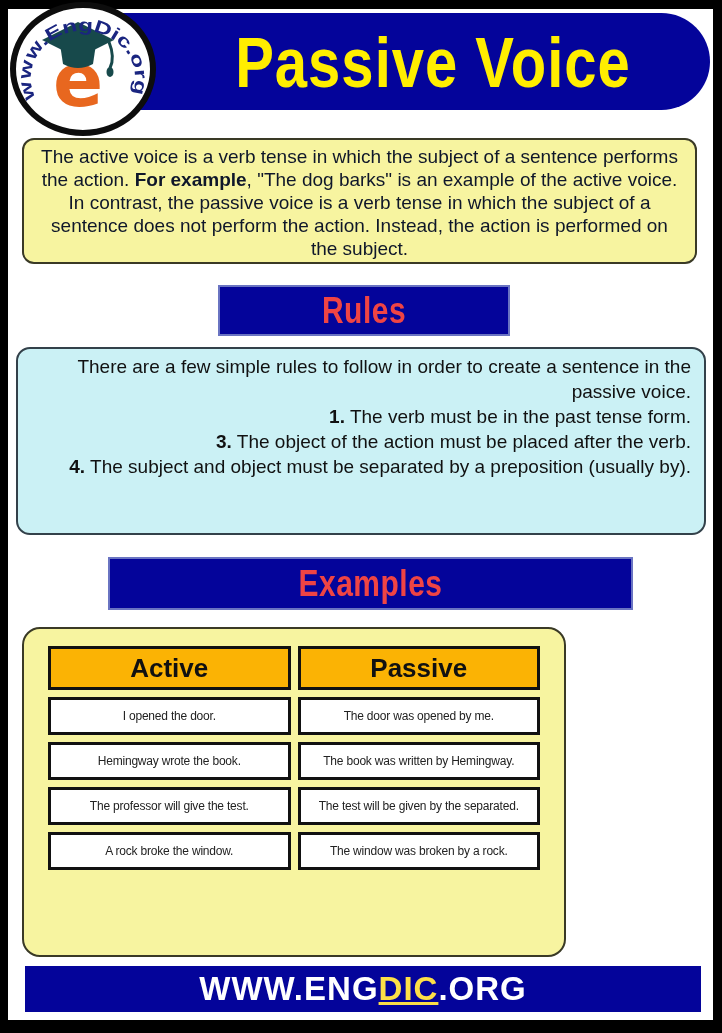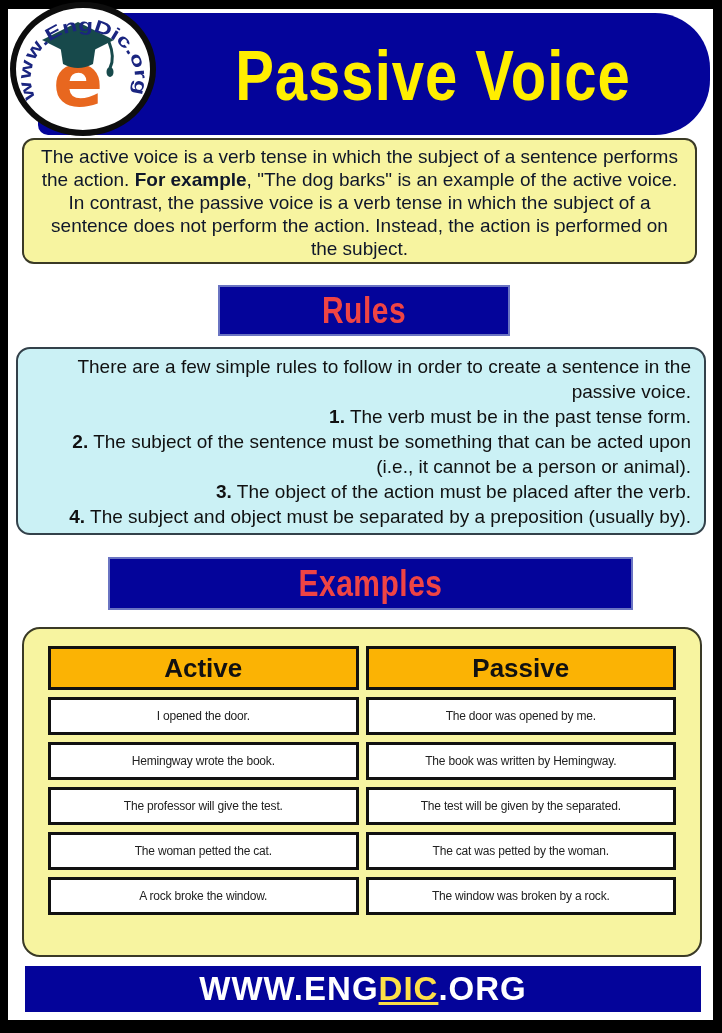--- a/index.html
+++ b/index.html
@@ -14,21 +14,21 @@
   }
   .frame {
     position: absolute; inset: 0;
     border: solid #000;
     border-width: 9px 9px 13px 8px;
     z-index: 40; pointer-events: none;
   }
   
   .title-banner {
     position: absolute; left: 38px; top: 13px;
-    width: 672px; height: 122px;
+    width: 672px; height: 97px;
     background: #04049a;
     border-radius: 10px 55px 55px 10px;
     display: flex; align-items: center; justify-content: center;
     padding-left: 118px;
     z-index: 10;
   }
   .title-text {
     display: inline-block;
     color: #ffee00;
     font-size: 58px; font-weight: bold;
@@ -82,21 +82,21 @@
     border: 2px solid #33414a;
     border-radius: 14px;
     padding: 5px 13px;
     font-size: 19px; line-height: 25px;
     color: #111; text-align: right;
   }
   .rule-num { font-weight: bold; }
   
   .examples-card {
     position: absolute; left: 22px; top: 627px;
-    width: 680px; height: 330px;
+    width: 544px; height: 330px;
     background: #f7f4a0;
     border: 2px solid #3a3a26;
     border-radius: 18px;
     padding: 10px 17px;
   }
   table.examples-table {
     width: 100%;
     border-collapse: separate;
     border-spacing: 7px 7px;
   }
@@ -163,21 +163,20 @@
     <span>The active voice is a verb tense in which the subject of a sentence performs the action. </span><b>For example</b><span>, "The dog barks" is an example of the active voice. In contrast, the passive voice is a verb tense in which the subject of a sentence does not perform the action. Instead, the action is performed on the subject.</span>
   </div>
 
   <div class="section-banner rules-banner">
     <span class="banner-text">Rules</span>
   </div>
 
   <div class="rules-box">
     <div>There are a few simple rules to follow in order to create a sentence in the passive voice.</div>
     <div><span class="rule-num">1.</span><span> The verb must be in the past tense form.</span></div>
-    <div><span class="rule-num">2.</span><span> The subject of the sentence must be something that can be acted upon (i.e., it cannot be a person or animal).</span></div>
     <div><span class="rule-num">3.</span><span> The object of the action must be placed after the verb.</span></div>
     <div><span class="rule-num">4.</span><span> The subject and object must be separated by a preposition (usually by).</span></div>
   </div>
 
   <div class="section-banner examples-banner">
     <span class="banner-text">Examples</span>
   </div>
 
   <div class="examples-card">
     <table class="examples-table">
@@ -194,24 +193,20 @@
         </tr>
         <tr>
           <td>Hemingway wrote the book.</td>
           <td>The book was written by Hemingway.</td>
         </tr>
         <tr>
           <td>The professor will give the test.</td>
           <td>The test will be given by the separated.</td>
         </tr>
         <tr>
-          <td>The woman petted the cat.</td>
-          <td>The cat was petted by the woman.</td>
-        </tr>
-        <tr>
           <td>A rock broke the window.</td>
           <td>The window was broken by a rock.</td>
         </tr>
       </tbody>
     </table>
   </div>
 
   <div class="footer-bar">
     <span><span>WWW.ENG</span><span class="footer-highlight">DIC</span><span>.ORG</span></span>
   </div>

